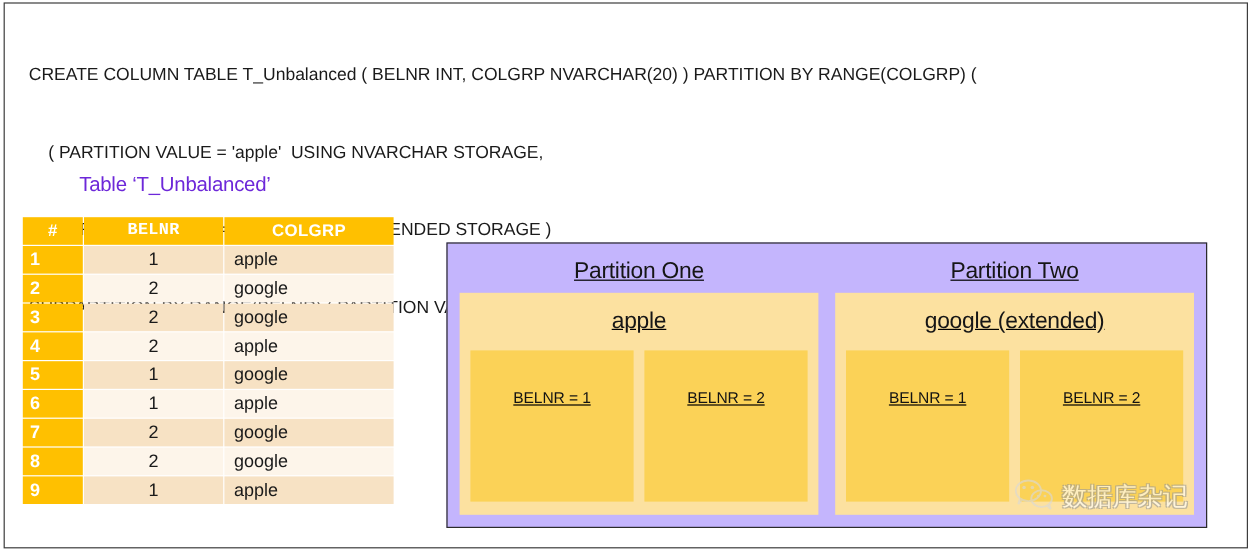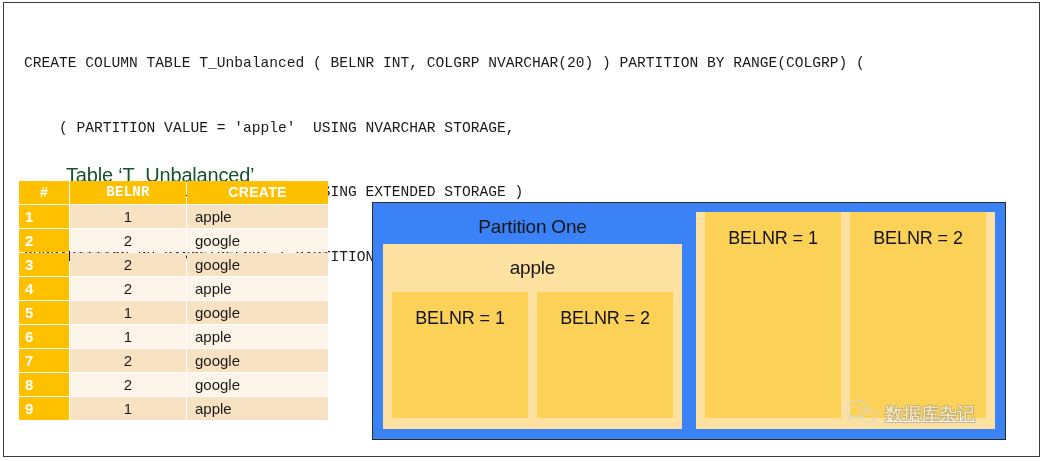--- a/index.html
+++ b/index.html
@@ -30,36 +30,36 @@
     box-sizing: border-box;
     pointer-events: none;
   }
 
   
   .sql-block {
     position: absolute;
     left: 24px;
     top: 10px;
     width: 1000px;
-    font-family: Liberation Mono, monospace;
+    font-family: Liberation Sans, sans-serif;
     font-size: 14.6px;
     line-height: 21.5px;
     color: #1a1a1a;
     white-space: pre;
     letter-spacing: 0px;
   }
   .sql-line { white-space: pre; }
 
   
   .table-caption {
     position: absolute;
     left: 66px;
-    top: 164px;
-    font-size: 20px;
-    color: #14532d;
+    top: 144px;
+    font-size: 17px;
+    color: #6d28d9;
     white-space: nowrap;
     letter-spacing: -0.2px;
   }
 
   
   .data-table {
     position: absolute;
     left: 18px;
     top: 180px;
     border-collapse: separate;
@@ -113,25 +113,26 @@
   }
 
   
   .partition-frame {
     position: absolute;
     left: 372px;
     top: 202px;
     width: 634px;
     height: 238px;
     border: 1.5px solid #2b2b2b;
-    background: #3b82f6;
+    background: #c4b5fd;
     box-sizing: border-box;
     display: flex;
     gap: 14px;
     padding: 9px 10px 10px 10px;
+    text-decoration: underline;
   }
   .partition {
     flex: 1 1 0;
     display: flex;
     flex-direction: column;
     min-width: 0;
   }
   .partition-title {
     text-align: center;
     font-size: 19px;
@@ -160,53 +161,52 @@
   .subpartitions {
     flex: 1 1 auto;
     display: flex;
     gap: 9px;
     padding: 0 9px 11px 9px;
     min-height: 0;
   }
   .subpartition {
     flex: 1 1 0;
     background: #FBD257;
-    font-size: 18px;
+    font-size: 13px;
     color: #131313;
-    padding-top: 16px;
+    padding-top: 32px;
     text-align: center;
     letter-spacing: -0.1px;
     white-space: nowrap;
     min-width: 0;
   }
 
   
   .watermark {
     position: absolute;
     left: 845px;
     top: 398px;
     display: flex;
     align-items: center;
     gap: 6px;
     opacity: 0.62;
     pointer-events: none;
   }
   .watermark-text {
     font-family: "DejaVu Sans", sans-serif;
-    font-size: 18px;
+    font-size: 21px;
     color: #ffffff;
     letter-spacing: 0px;
     text-shadow:
       -1px -1px 0 #9a9a9a,
        1px -1px 0 #9a9a9a,
       -1px  1px 0 #9a9a9a,
        1px  1px 0 #9a9a9a;
     white-space: nowrap;
     line-height: 1;
-    text-decoration: underline;
   }
 </style>
 </head>
 <body>
 
 <div id="page">
 
   <div class="outer-frame"></div>
 
   <div class="sql-block">
@@ -216,21 +216,21 @@
     <div class="sql-line">SUBPARTITION BY RANGE(BELNR) ( PARTITION VALUE=1, PARTITION VALUE=2 ) )</div>
   </div>
 
   <div class="table-caption">Table ‘T_Unbalanced’</div>
 
   <table class="data-table">
     <thead>
       <tr>
         <th class="col-num">#</th>
         <th class="col-belnr">BELNR</th>
-        <th class="col-grp">CREATE</th>
+        <th class="col-grp">COLGRP</th>
       </tr>
     </thead>
     <tbody>
       <tr class="row-odd">
         <td class="cell-num">1</td>
         <td class="cell-belnr">1</td>
         <td class="cell-grp">apple</td>
       </tr>
       <tr class="row-even">
         <td class="cell-num">2</td>
@@ -282,21 +282,23 @@
       <div class="partition-body">
         <div class="partition-label">apple</div>
         <div class="subpartitions">
           <div class="subpartition">BELNR = 1</div>
           <div class="subpartition">BELNR = 2</div>
         </div>
       </div>
     </div>
 
     <div class="partition">
+      <div class="partition-title">Partition Two</div>
       <div class="partition-body">
+        <div class="partition-label">google (extended)</div>
         <div class="subpartitions">
           <div class="subpartition">BELNR = 1</div>
           <div class="subpartition">BELNR = 2</div>
         </div>
       </div>
     </div>
 
   </div>
 
   <div class="watermark">

